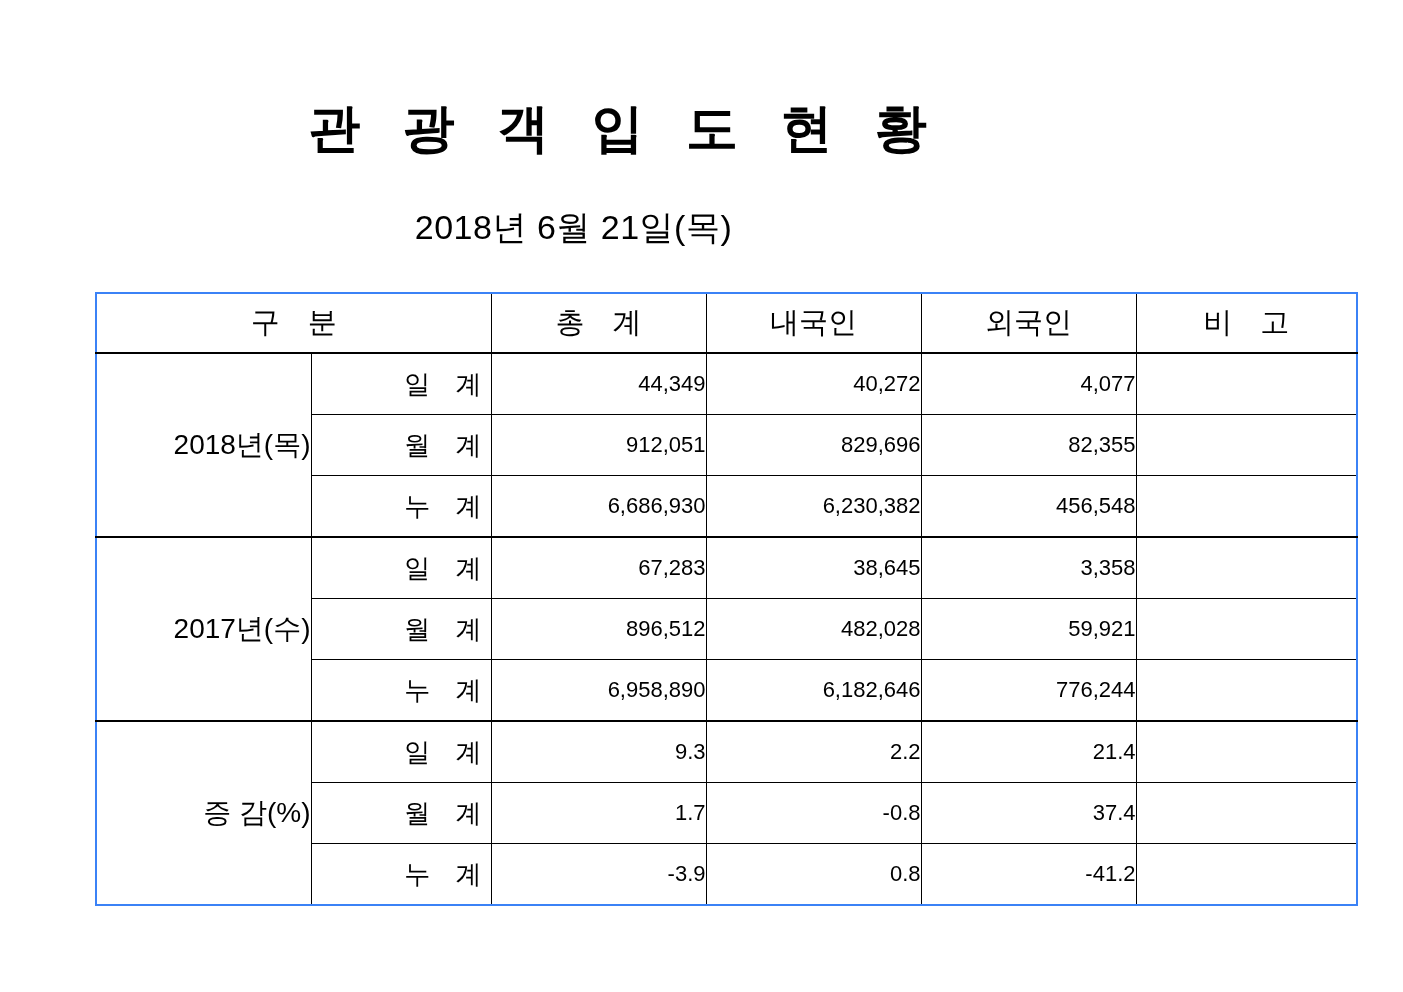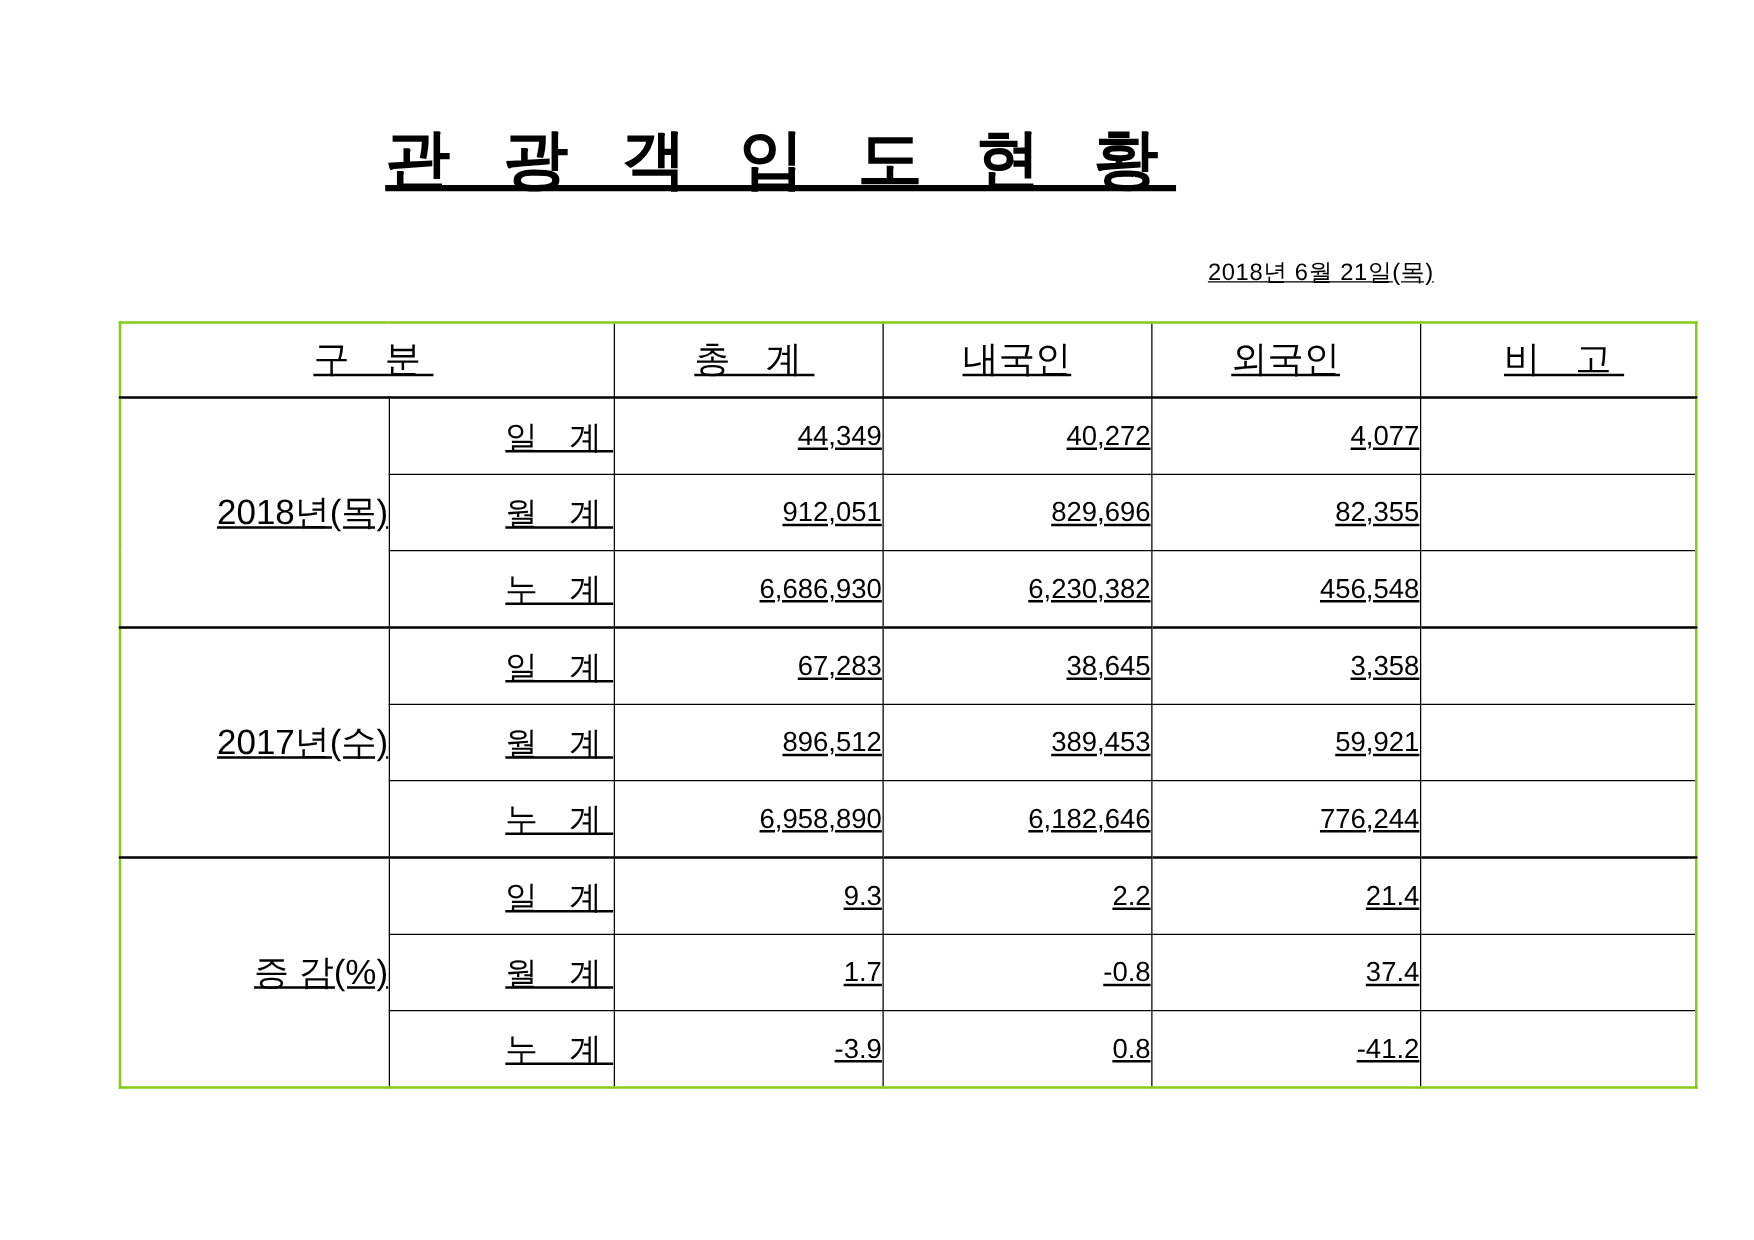--- a/index.html
+++ b/index.html
@@ -14,52 +14,52 @@
     color: #000000;
     position: relative;
     overflow: hidden;
   }
 
   .page {
     width: 1235px;
     height: 992px;
     position: relative;
     box-sizing: border-box;
-    text-decoration: underline;
   }
 
   .doc-title {
     text-align: center;
     font-size: 52px;
     font-weight: bold;
     letter-spacing: 14px;
     margin: 0;
     padding-top: 100px;
     padding-left: 14px;
     line-height: 1.1;
   }
 
   .doc-date {
-    text-align: right;
-    font-size: 19px;
+    text-align: center;
+    font-size: 34px;
     margin: 0;
     padding-top: 48px;
     padding-right: 88px;
     letter-spacing: 0.5px;
   }
 
   .table-wrap {
     padding: 26px 47px 0 95px;
   }
 
   table.report {
     border-collapse: collapse;
     table-layout: fixed;
     width: 1261px;
-    border: 2px solid #84cc16;
+    border: 2px solid #3b82f6;
+    margin-top: 15px;
   }
 
   table.report td, table.report th {
     border: 1px solid #000;
     padding: 0;
     text-align: center;
     vertical-align: middle;
     font-weight: normal;
   }
 
@@ -162,21 +162,21 @@
           <td class="row-label group-cell thick-top" rowspan="3">2017년(수)</td>
           <td class="sub-label thick-top">일  계</td>
           <td class="data-cell thick-top">67,283</td>
           <td class="data-cell thick-top">38,645</td>
           <td class="data-cell thick-top">3,358</td>
           <td class="data-cell thick-top"></td>
         </tr>
         <tr class="data-row">
           <td class="sub-label">월  계</td>
           <td class="data-cell">896,512</td>
-          <td class="data-cell">389,453</td>
+          <td class="data-cell">482,028</td>
           <td class="data-cell">59,921</td>
           <td class="data-cell"></td>
         </tr>
         <tr class="data-row">
           <td class="sub-label">누  계</td>
           <td class="data-cell">6,958,890</td>
           <td class="data-cell">6,182,646</td>
           <td class="data-cell">776,244</td>
           <td class="data-cell"></td>
         </tr>

